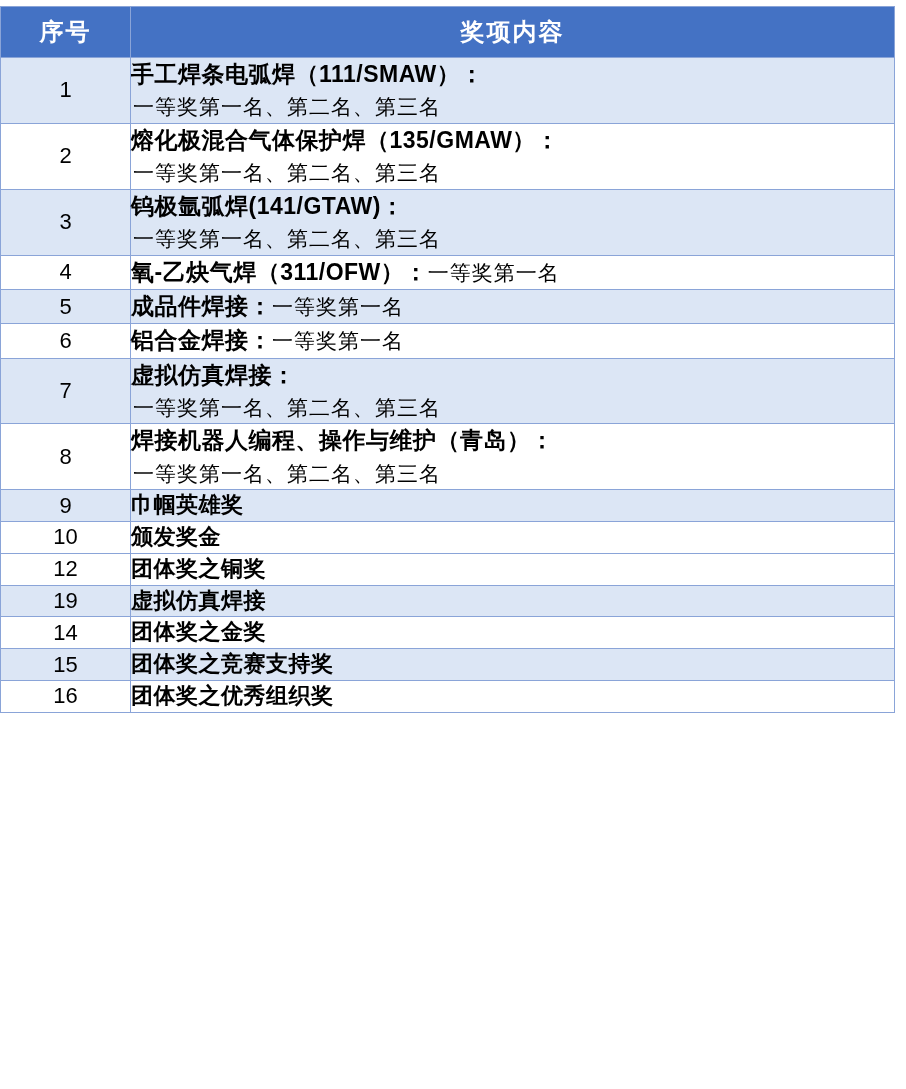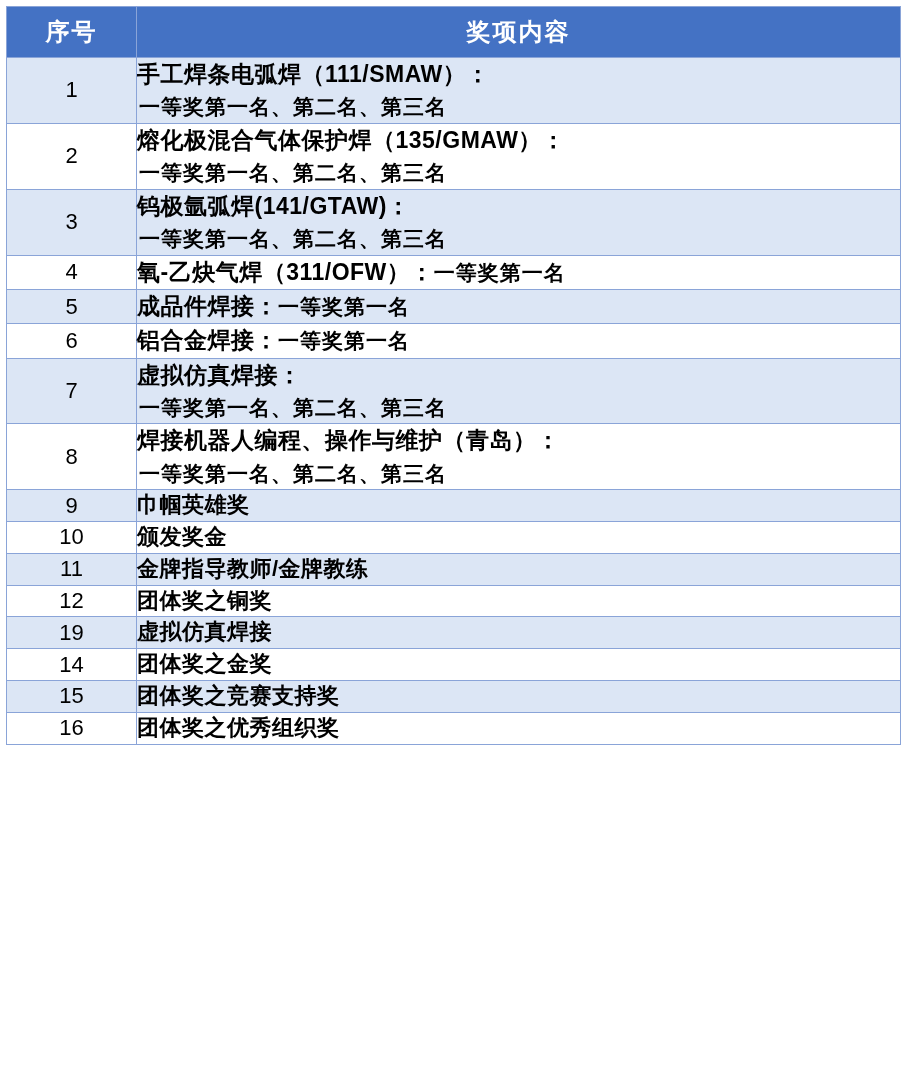--- a/index.html
+++ b/index.html
@@ -8,21 +8,21 @@
     background: #ffffff;
   }
   body {
     width: 906px;
     min-height: 1089px;
     font-family: "Liberation Sans", sans-serif;
   }
   .table-wrap {
     width: 906px;
     box-sizing: border-box;
-    padding: 6px 6px 0 6px;
+    padding: 6px 6px 0 0;
   }
   table.award-table {
     border-collapse: collapse;
     width: 894px;
     table-layout: fixed;
   }
   table.award-table col.col-no { width: 130px; }
   table.award-table col.col-content { width: 764px; }
 
   table.award-table th,
@@ -57,21 +57,21 @@
   tr.row-plain td {
     background: #ffffff;
   }
   .title-line {
     font-weight: bold;
     font-size: 23px;
     line-height: 1.45;
     letter-spacing: 0.5px;
   }
   .sub-line {
-    font-weight: bold;
+    font-weight: normal;
     font-size: 21px;
     line-height: 1.5;
     letter-spacing: 1px;
     padding-left: 2px;
   }
   .inline-row .title-line {
     display: inline;
     margin-top: 6px;
   }
   .inline-row .sub-line {
@@ -154,26 +154,20 @@
           <td class="cell-content">
             <div class="simple-line">巾帼英雄奖</div>
           </td>
         </tr>
         <tr class="row-plain">
           <td class="cell-no">10</td>
           <td class="cell-content">
             <div class="simple-line">颁发奖金</div>
           </td>
         </tr>
-        <tr class="row-shaded">
-          <td class="cell-no">11</td>
-          <td class="cell-content">
-            <div class="simple-line">金牌指导教师/金牌教练</div>
-          </td>
-        </tr>
         <tr class="row-plain">
           <td class="cell-no">12</td>
           <td class="cell-content">
             <div class="simple-line">团体奖之铜奖</div>
           </td>
         </tr>
         <tr class="row-shaded">
           <td class="cell-no">19</td>
           <td class="cell-content">
             <div class="simple-line">虚拟仿真焊接</div>

